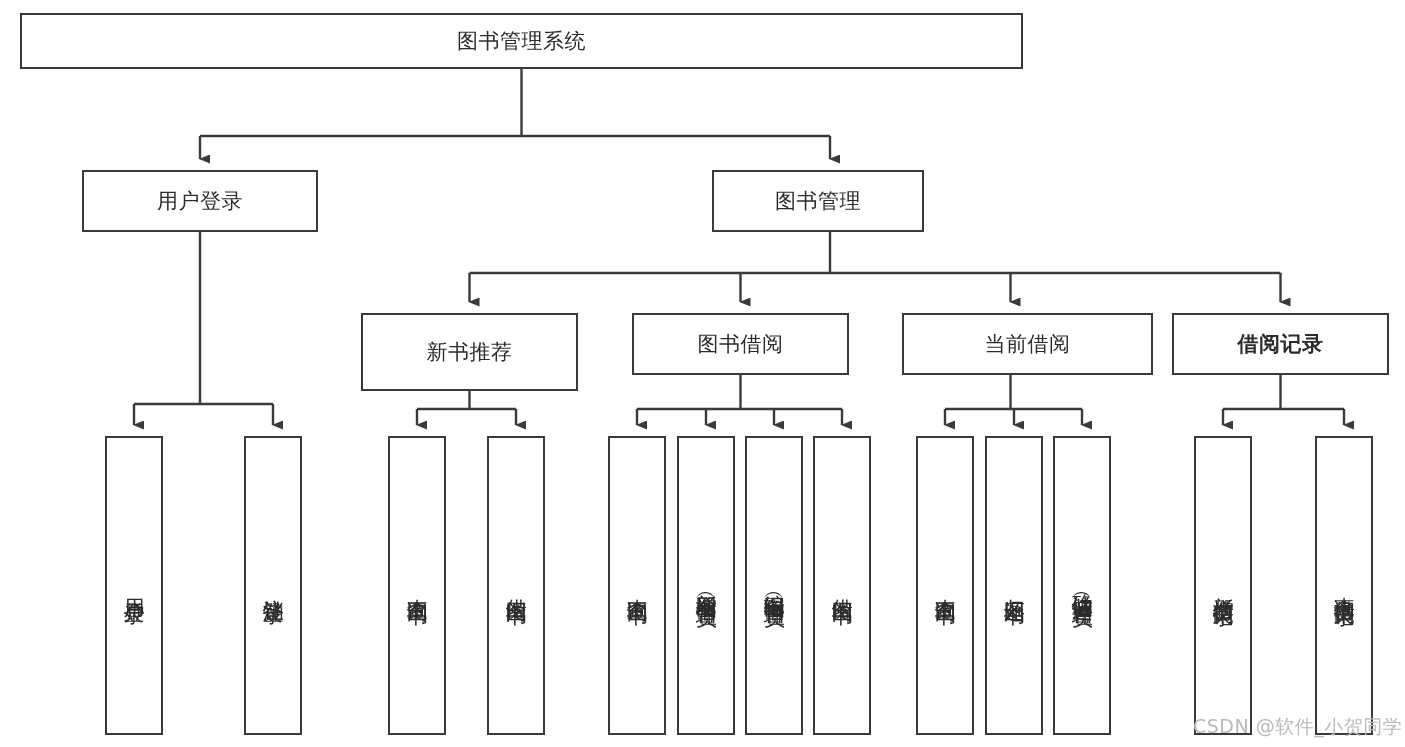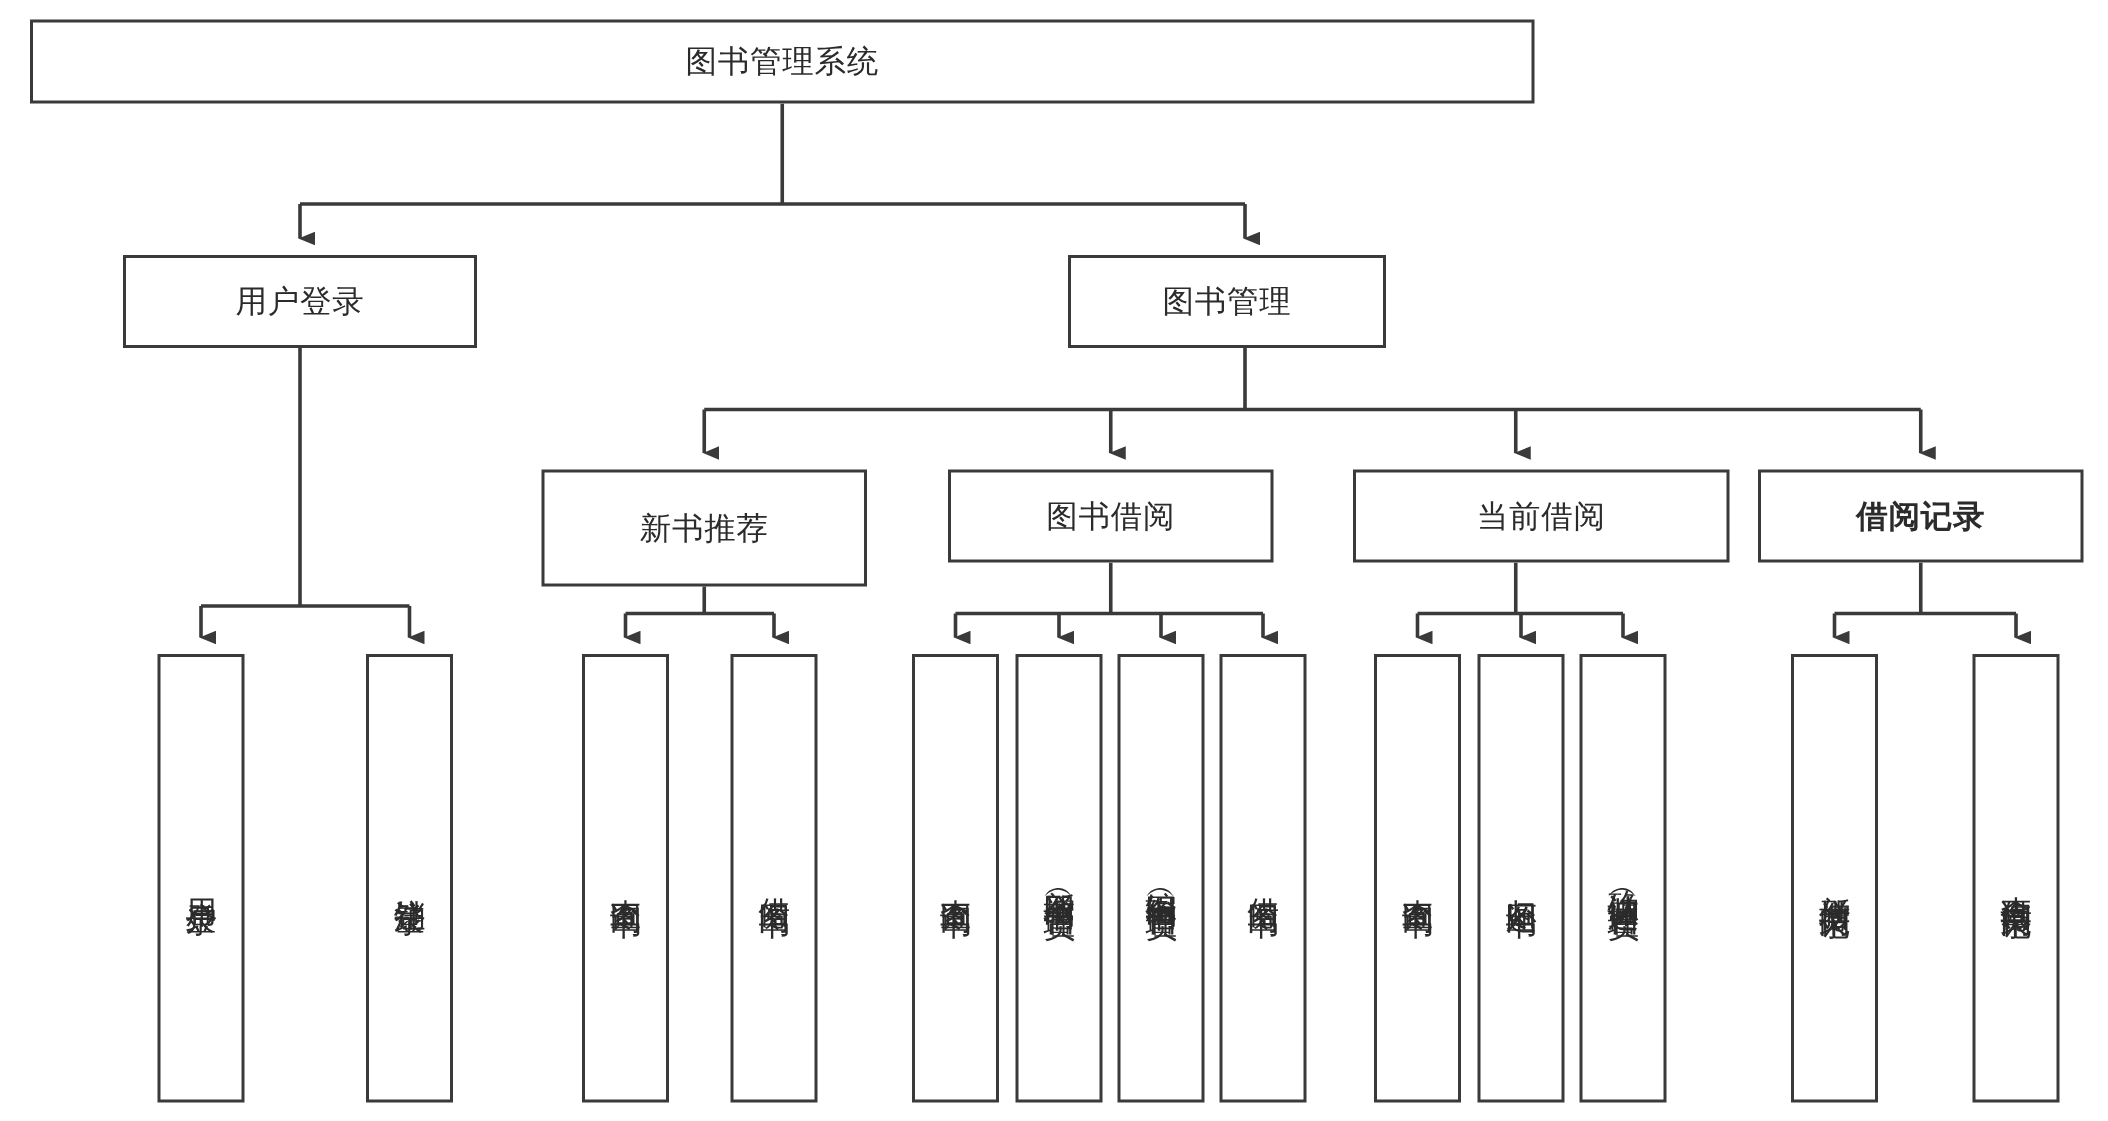--- a/index.html
+++ b/index.html
@@ -168,14 +168,15 @@
         <span class="node-label">确认归还（管理员）</span>
       </div>
       <div class="node leaf" style="left: 1194px; top: 436px; width: 58px; height: 299px;">
         <span class="node-label">新增借阅记录</span>
       </div>
       <div class="node leaf" style="left: 1315px; top: 436px; width: 58px; height: 299px;">
         <span class="node-label">查询借阅记录</span>
       </div>
     </div>
 
+  <div class="watermark" style="left: 1193px; top: 714px;">CSDN @软件_小贺同学</div>
 
 </div>
 
 </body></html>

